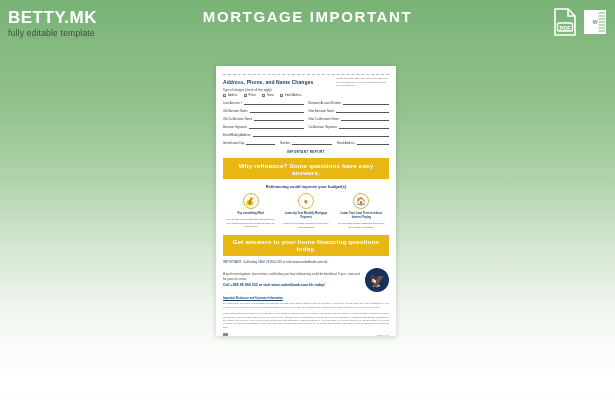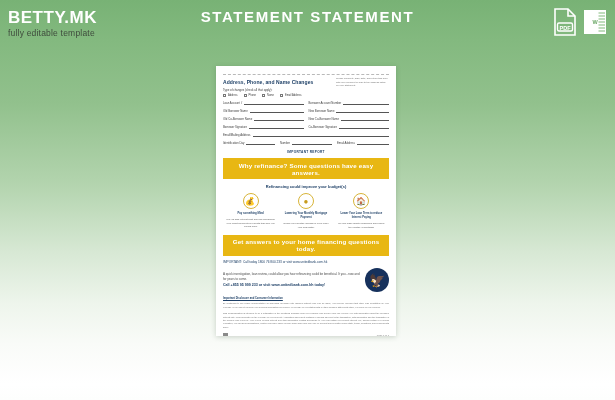--- a/index.html
+++ b/index.html
@@ -112,21 +112,21 @@
   .docfoot-pg { font-size:2.4px; color:#8a8a8a; }
 </style>
 </head>
 <body>
 
 <div class="brand">
   <div class="brand-title">BETTY.MK</div>
   <div class="brand-sub">fully editable template</div>
 </div>
 
-<div class="page-title">STATEMENT STATEMENT</div>
+<div class="page-title">MORTGAGE IMPORTANT</div>
 
 <div class="filetypes">
   <div class="ft-icon">
     <svg width="24" height="28" viewBox="0 0 24 28" aria-hidden="true">
       <path d="M2 1 h13 l7 7 v19 H2 Z" fill="none" stroke="#ffffff" stroke-width="1.6"></path>
       <path d="M15 1 v7 h7" fill="none" stroke="#ffffff" stroke-width="1.6"></path>
       <rect x="4.5" y="15" width="15" height="8" rx="1.5" fill="none" stroke="#ffffff" stroke-width="1.4"></rect>
     </svg>
     <span class="ft-label" style="color:#ffffff">PDF</span>
   </div>

